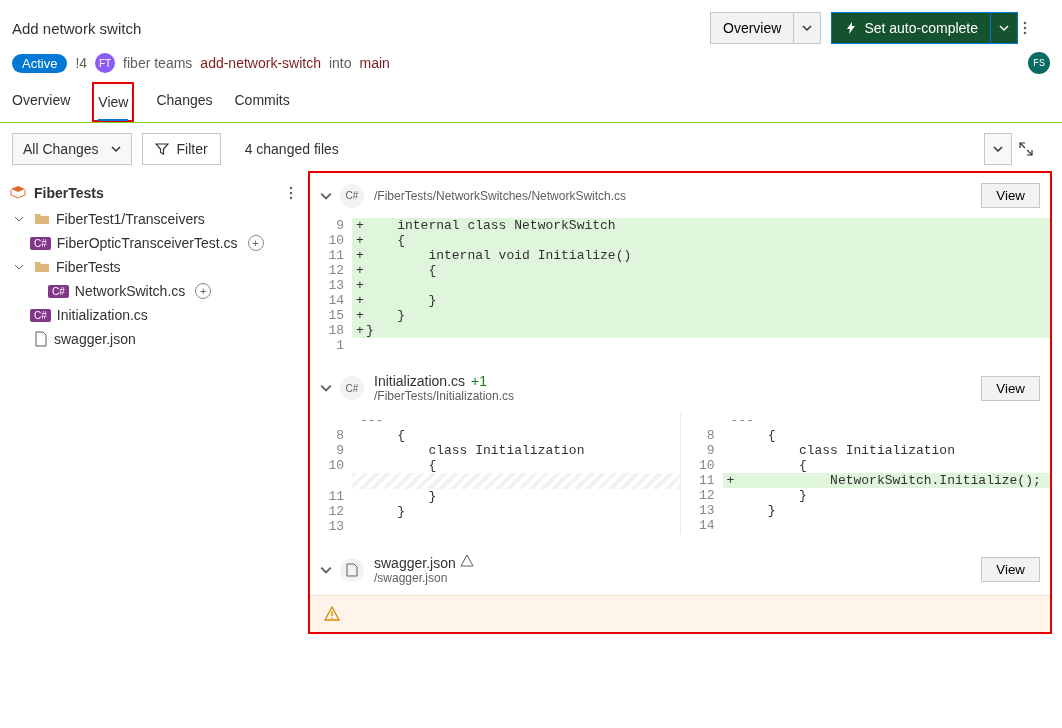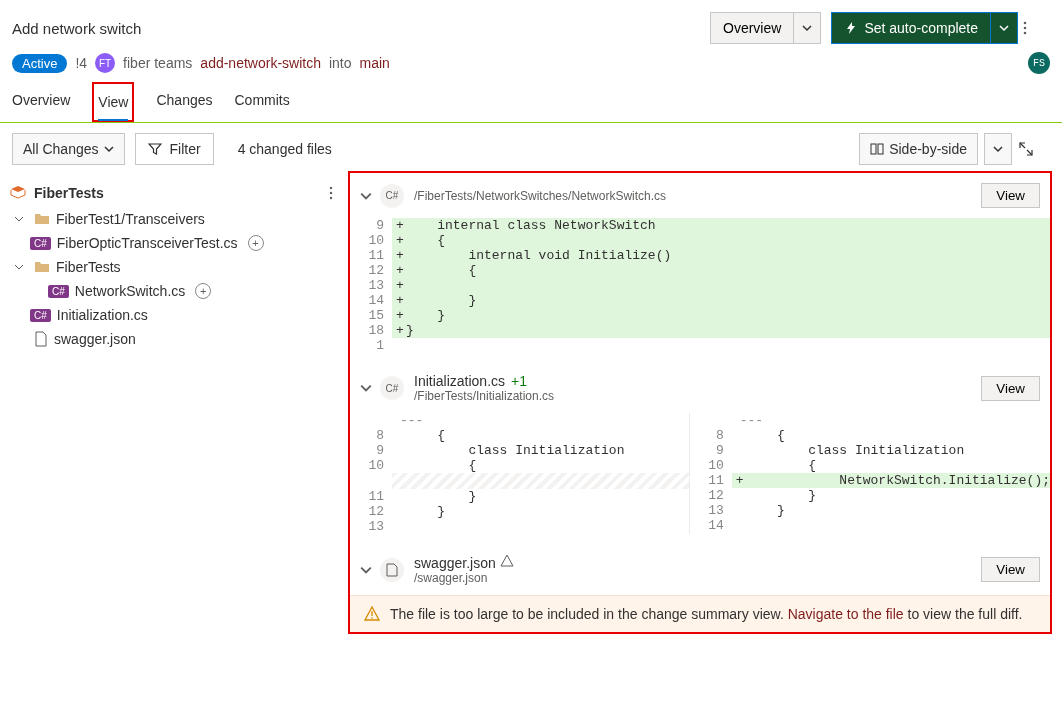--- a/index.html
+++ b/index.html
@@ -15,24 +15,24 @@
 .avatar-sm { width: 20px; height: 20px; border-radius: 50%; background: #8b5cf6; color: #fff; display: inline-flex; align-items: center; justify-content: center; font-size: 10px; }
 .avatar-teal { width: 22px; height: 22px; border-radius: 50%; background: #0b6a62; color: #fff; display: inline-flex; align-items: center; justify-content: center; font-size: 10px; margin-left: 8px; font-family: Liberation Mono, monospace; }
 .link { color: #7f1d1d; cursor: pointer; }
 .muted { color: #605e5c; }
 .tabs { display: flex; gap: 22px; padding: 0 12px; border-bottom: 1px solid #84cc16; }
 .tab { padding: 10px 0; cursor: pointer; position: relative; }
 .tab.selected::after { content:""; position:absolute; left:0; right:0; bottom:-1px; height:2px; background:#0078d4; }
 .red-box { border: 2px solid #e60000; padding: 0 4px; }
 .toolbar { display: flex; align-items: center; gap: 10px; padding: 10px 12px; }
 .toolbar-right { margin-left: auto; display: flex; align-items: center; gap: 6px; }
-.sel-btn { display:inline-flex; align-items:center; gap:5px; border:1px solid #c8c6c4; background:#f8f8f8; padding:6px 10px; height:32px; cursor:pointer;justify-content:center; }
+.sel-btn { display:inline-flex; align-items:center; gap:12px; border:1px solid #c8c6c4; background:#f8f8f8; padding:6px 10px; height:32px; cursor:pointer;justify-content:center; }
 .filter-btn { display:inline-flex; align-items:center; gap:8px; border:1px solid #c8c6c4; background:#fff; padding:6px 12px; height:32px; cursor:pointer; }
 .content { display:flex; }
-.tree { width: 348px; padding: 4px 8px 0 8px; }
+.tree { width: 308px; padding: 4px 8px 0 8px; }
 .tree-root { display:flex; align-items:center; gap:8px; padding:6px 2px; font-weight:600; }
 .tree-item { display:flex; align-items:center; gap:6px; padding:4px 2px 4px 6px; cursor:pointer; }
 .tree-item .chev { width:14px; color:#605e5c; }
 .tree-indent-1 { padding-left: 22px; }
 .tree-indent-2 { padding-left: 40px; }
 .folder-icon { color:#dcb67a; }
 .cs-badge { background:#803788; color:#fff; font-size:10px; padding:1px 4px; border-radius:2px; }
 .plus-circle { width:16px; height:16px; border:1px solid #8a8886; border-radius:50%; display:inline-flex; align-items:center; justify-content:center; font-size:11px; color:#605e5c; margin-left:4px; }
 .diffs { flex:1; border: 2px solid #e60000; margin-right:10px; margin-top:-4px; }
 .file-block { border-bottom: 10px solid #fff; }
@@ -120,27 +120,20 @@
       </svg>
   </div>
   <div class="filter-btn">
     <svg width="14" height="14" viewBox="0 0 14 14">
         <path d="M1 2h12l-4.5 5v5l-3-1.5V7z" fill="none" stroke="#323130" stroke-width="1.2"></path>
       </svg>
     <span>Filter</span>
   </div>
   <span style="margin-left:14px">4 changed files</span>
   <div class="toolbar-right">
-    <div class="sel-btn">
-      <svg width="14" height="14" viewBox="0 0 14 14">
-          <rect x="1" y="2" width="5" height="10" fill="none" stroke="#323130"></rect>
-          <rect x="8" y="2" width="5" height="10" fill="none" stroke="#323130"></rect>
-        </svg>
-      <span>Side-by-side</span>
-    </div>
     <div class="sel-btn" style="padding:6px 8px">
         <svg width="10" height="10" viewBox="0 0 10 10">
           <path d="M1 3l4 4 4-4" stroke="#323130" fill="none" stroke-width="1.5"></path>
         </svg>
       </div>
     <button class="btn-icon">
         <svg width="16" height="16" viewBox="0 0 16 16">
           <path d="M2 7V2h5M14 9v5H9" fill="none" stroke="#323130" stroke-width="1.2"></path>
           <path d="M2 2l5 5M14 14l-5-5" stroke="#323130" stroke-width="1.2"></path>
         </svg>
@@ -395,22 +388,17 @@
           <div class="file-path">/swagger.json</div>
         </div>
         <button class="view-btn">View</button>
       </div>
       <div class="warn-bar">
         <svg class="warn-icon" width="16" height="16" viewBox="0 0 16 16">
             <path d="M8 1l7 13H1z" fill="none" stroke="#d58b00" stroke-width="1.3"></path>
             <line x1="8" y1="5" x2="8" y2="10" stroke="#d58b00" stroke-width="1.3"></line>
             <circle cx="8" cy="12" r="0.8" fill="#d58b00"></circle>
           </svg>
-        <span>
-          <span>The file is too large to be included in the change summary view.</span>
-          <span class="link">Navigate to the file</span>
-          <span>to view the full diff.</span>
-        </span>
       </div>
     </div>
 
   </div>
 </div>
 
 </body></html>

